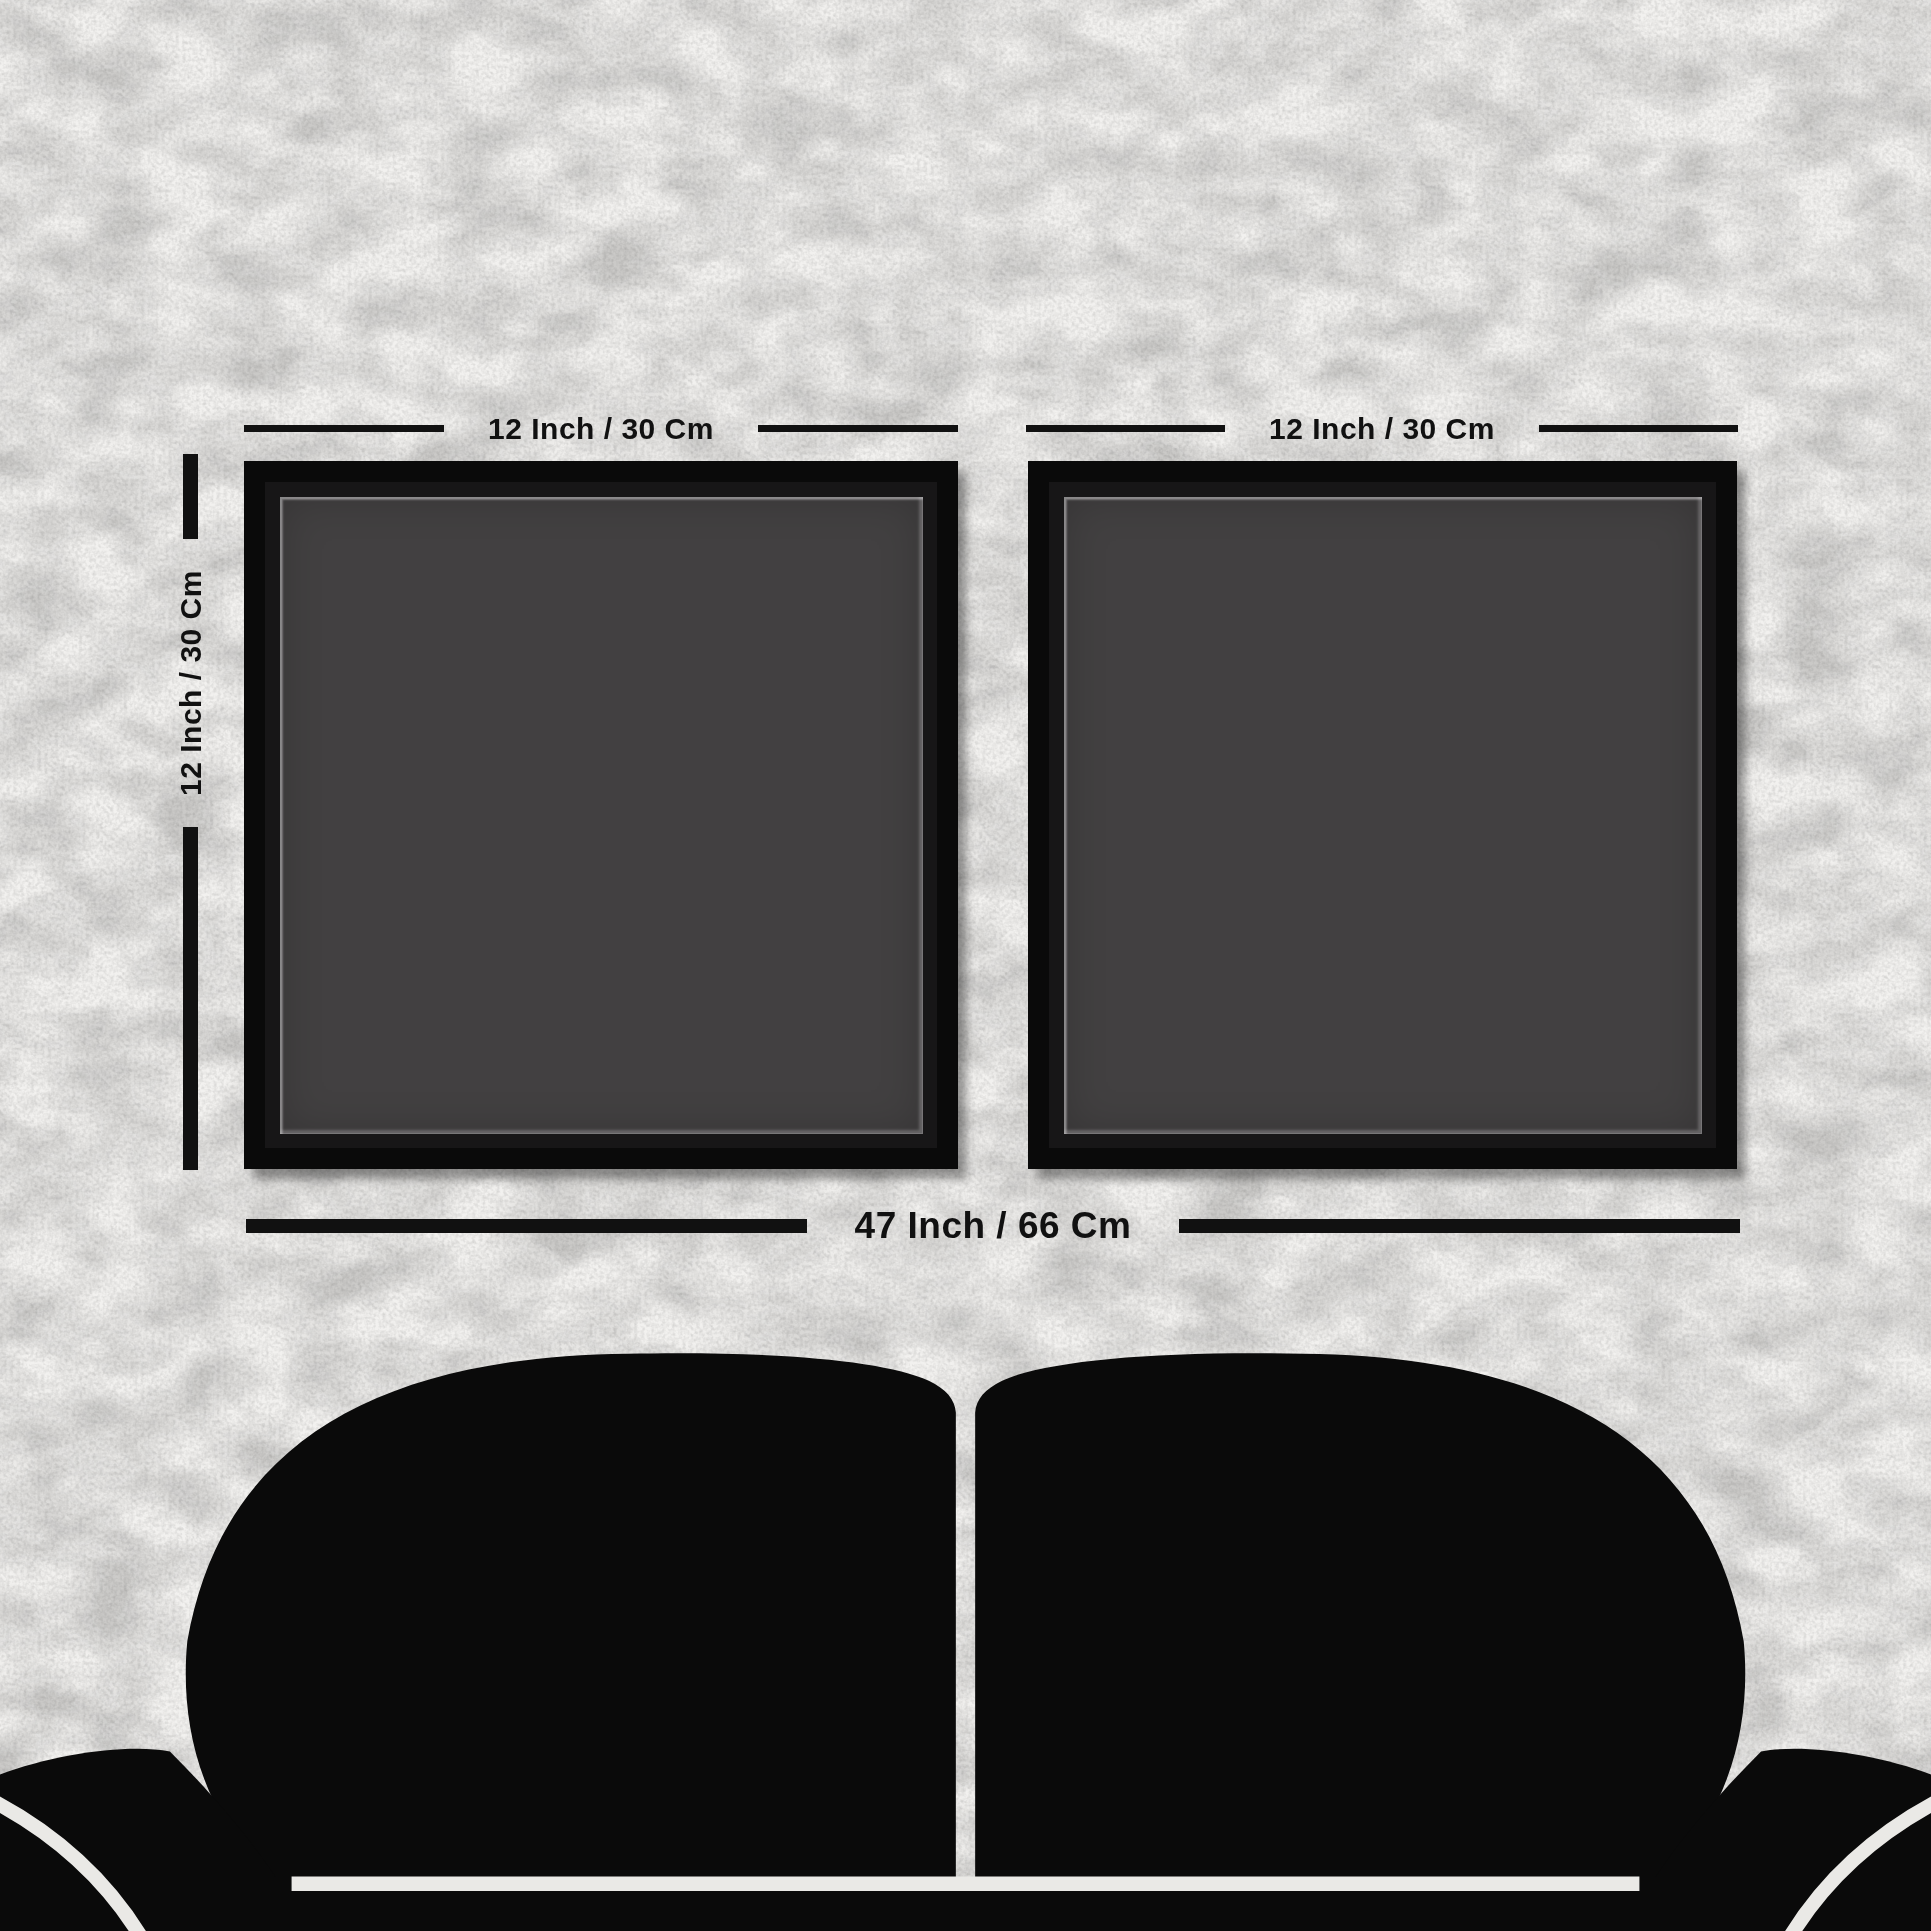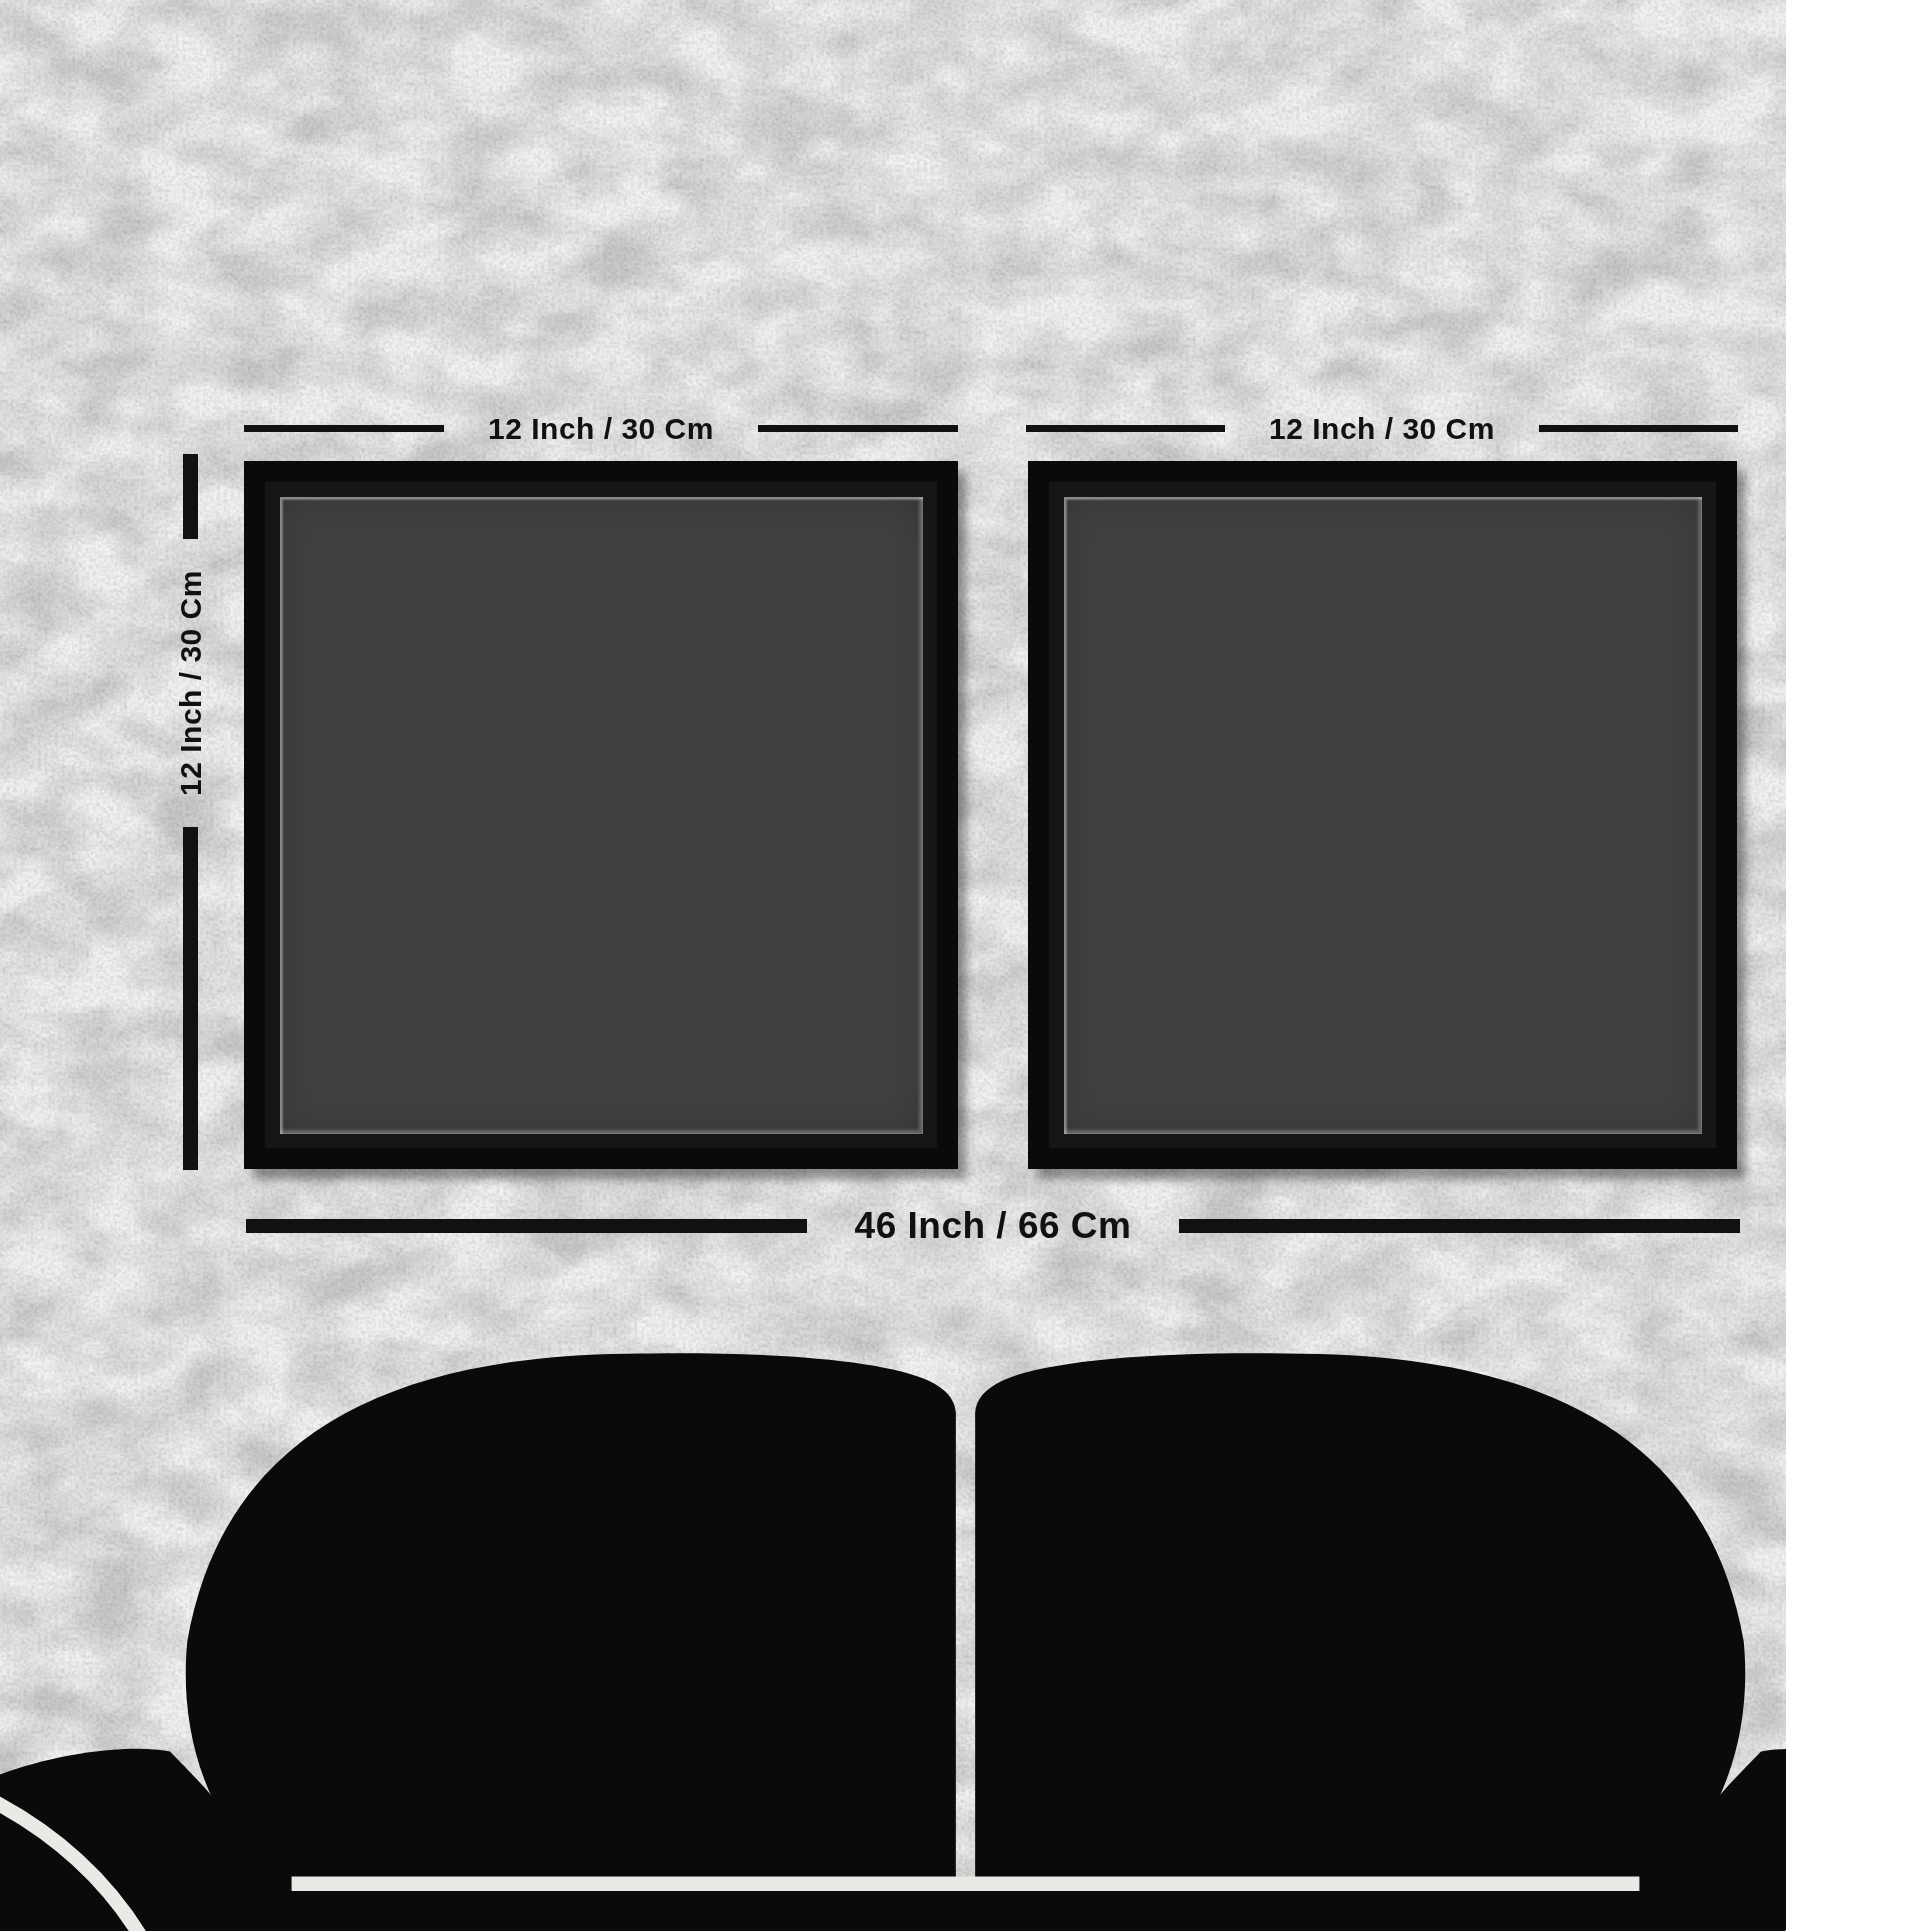--- a/index.html
+++ b/index.html
@@ -1,18 +1,18 @@
 <!DOCTYPE html>
 <html><head>
 <meta charset="utf-8">
 <style>
   html,body { margin:0; padding:0; }
   body { font-family:"Liberation Sans","DejaVu Sans",sans-serif; }
   #page {
-    position:relative; width:1786px; height:1931px;
+    position:relative; width:1931px; height:1931px;
     background:#f2f1ef; overflow:hidden;
   }
   .texture { position:absolute; left:0; top:0; width:1931px; height:1931px; pointer-events:none; }
 
   
   .frame {
     position:absolute; box-sizing:border-box;
     background:#0a0a0a; padding:21px;
     box-shadow:8.7px 10.6px 8.7px rgba(0,0,0,0.38);
   }
@@ -92,21 +92,21 @@
   <div id="dim-left">
     <div class="vbar vbar-top"></div>
     <div class="vzone">
       <span class="vlbl">12 Inch / 30 Cm</span>
     </div>
     <div class="vbar vbar-bottom"></div>
   </div>
 
   <div class="dim-h" id="dim-bottom">
     <div class="bar"></div>
-    <div class="lbl">46 Inch / 66 Cm</div>
+    <div class="lbl">47 Inch / 66 Cm</div>
     <div class="bar"></div>
   </div>
 
   <div class="frame" id="frame-left">
     <div class="frame-lip">
       <div class="frame-canvas"></div>
     </div>
   </div>
 
   <div class="frame" id="frame-right">

